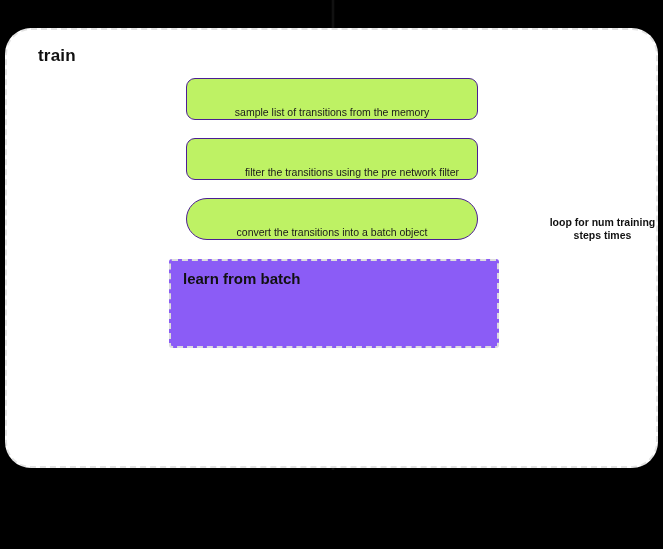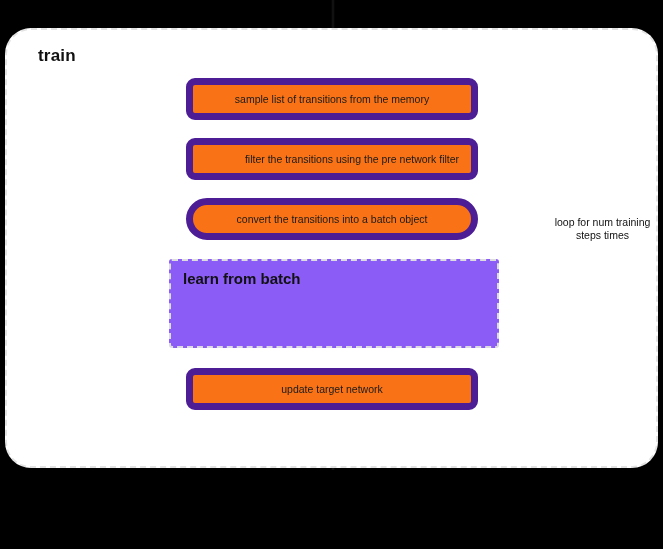--- a/index.html
+++ b/index.html
@@ -32,26 +32,26 @@
     letter-spacing:0.2px;
     white-space:nowrap;
   }
 
   
   .step-box{
     position:absolute;
     left:186px;
     width:292px;
     height:42px;
-    background:#f97316;
-    border:7px solid #4c1d95;
+    background:#bef264;
+    border:1px solid #4c1d95;
     border-radius:9px;
     box-sizing:border-box;
     display:flex;
-    align-items:center;
+    align-items:flex-end;
     justify-content:center;
   }
   .step-box span{
     font-size:10.5px;
     color:#1a1a1a;
     text-align:center;
     line-height:1.2;
   }
   #step-sample{top:78px;}
   #step-filter{top:138px;padding-left:40px;}
@@ -77,21 +77,21 @@
     color:#111111;
     line-height:1.35;
   }
 
   
   .loop-label{
     position:absolute;
     left:545px; top:216px;
     width:115px;
     font-size:10.5px;
-    font-weight:normal;
+    font-weight:bold;
     color:#111111;
     text-align:center;
     line-height:1.28;
   }
 
   
   .connectors{
     position:absolute;
     left:0; top:0;
     width:663px;height:549px;
@@ -128,19 +128,16 @@
   </div>
 
   <div id="step-convert" class="step-box">
     <span>convert the transitions into a batch object</span>
   </div>
 
   <div class="sub-block">
     <div class="sub-block-title">learn from batch</div>
   </div>
 
-  <div id="step-update" class="step-box">
-    <span>update target network</span>
-  </div>
 
   <div class="loop-label">loop for num training steps times</div>
 
 </div>
 
 </body></html>

